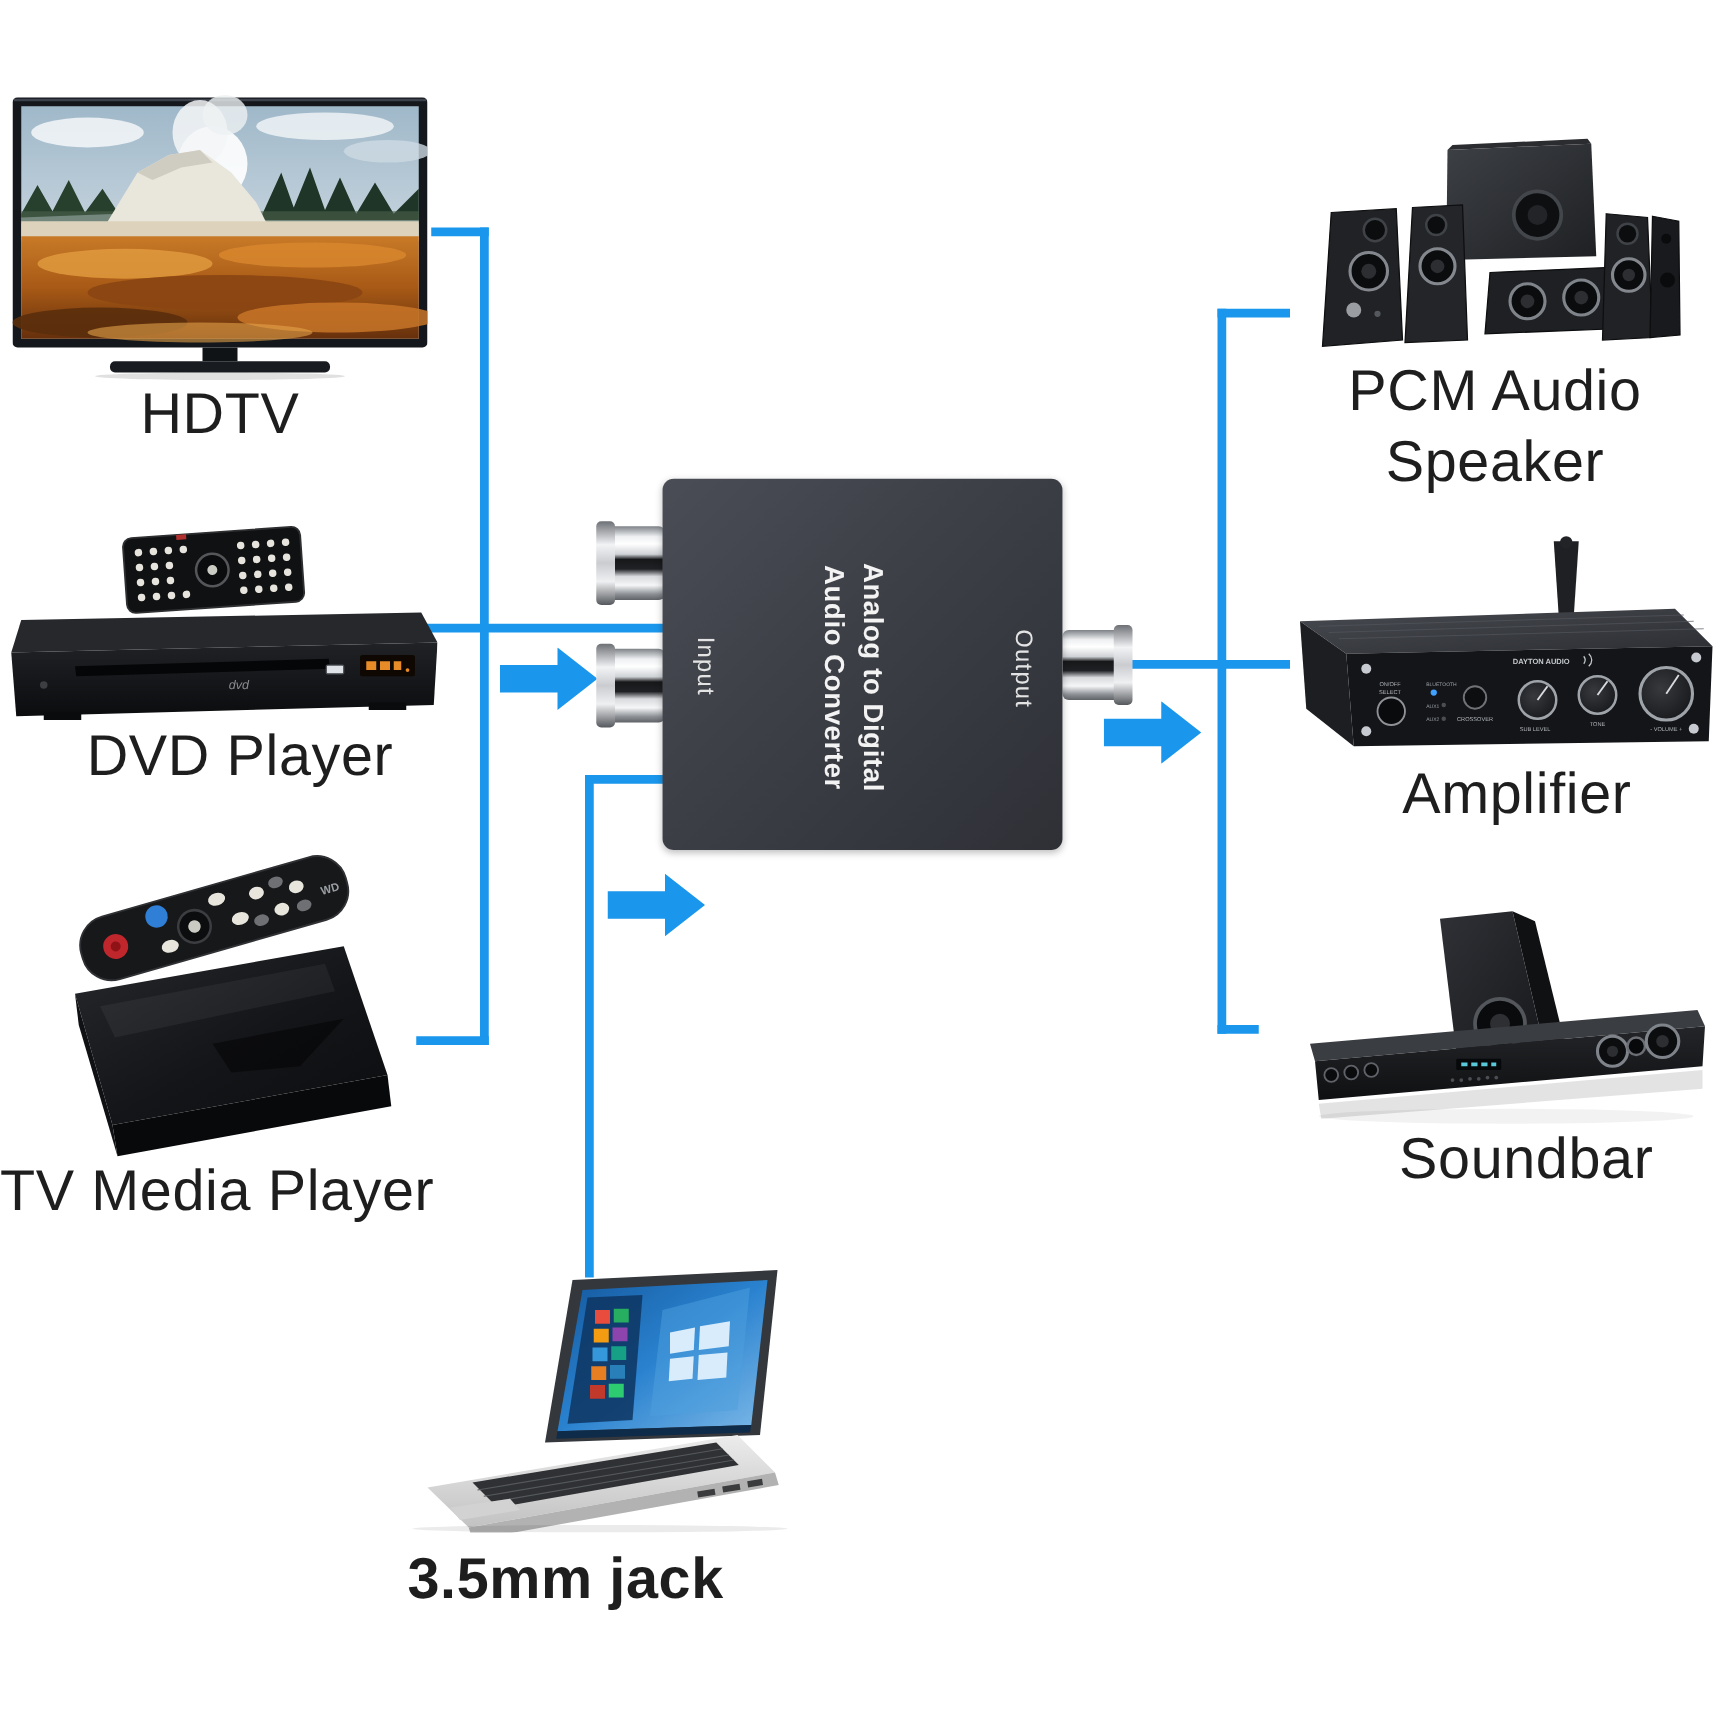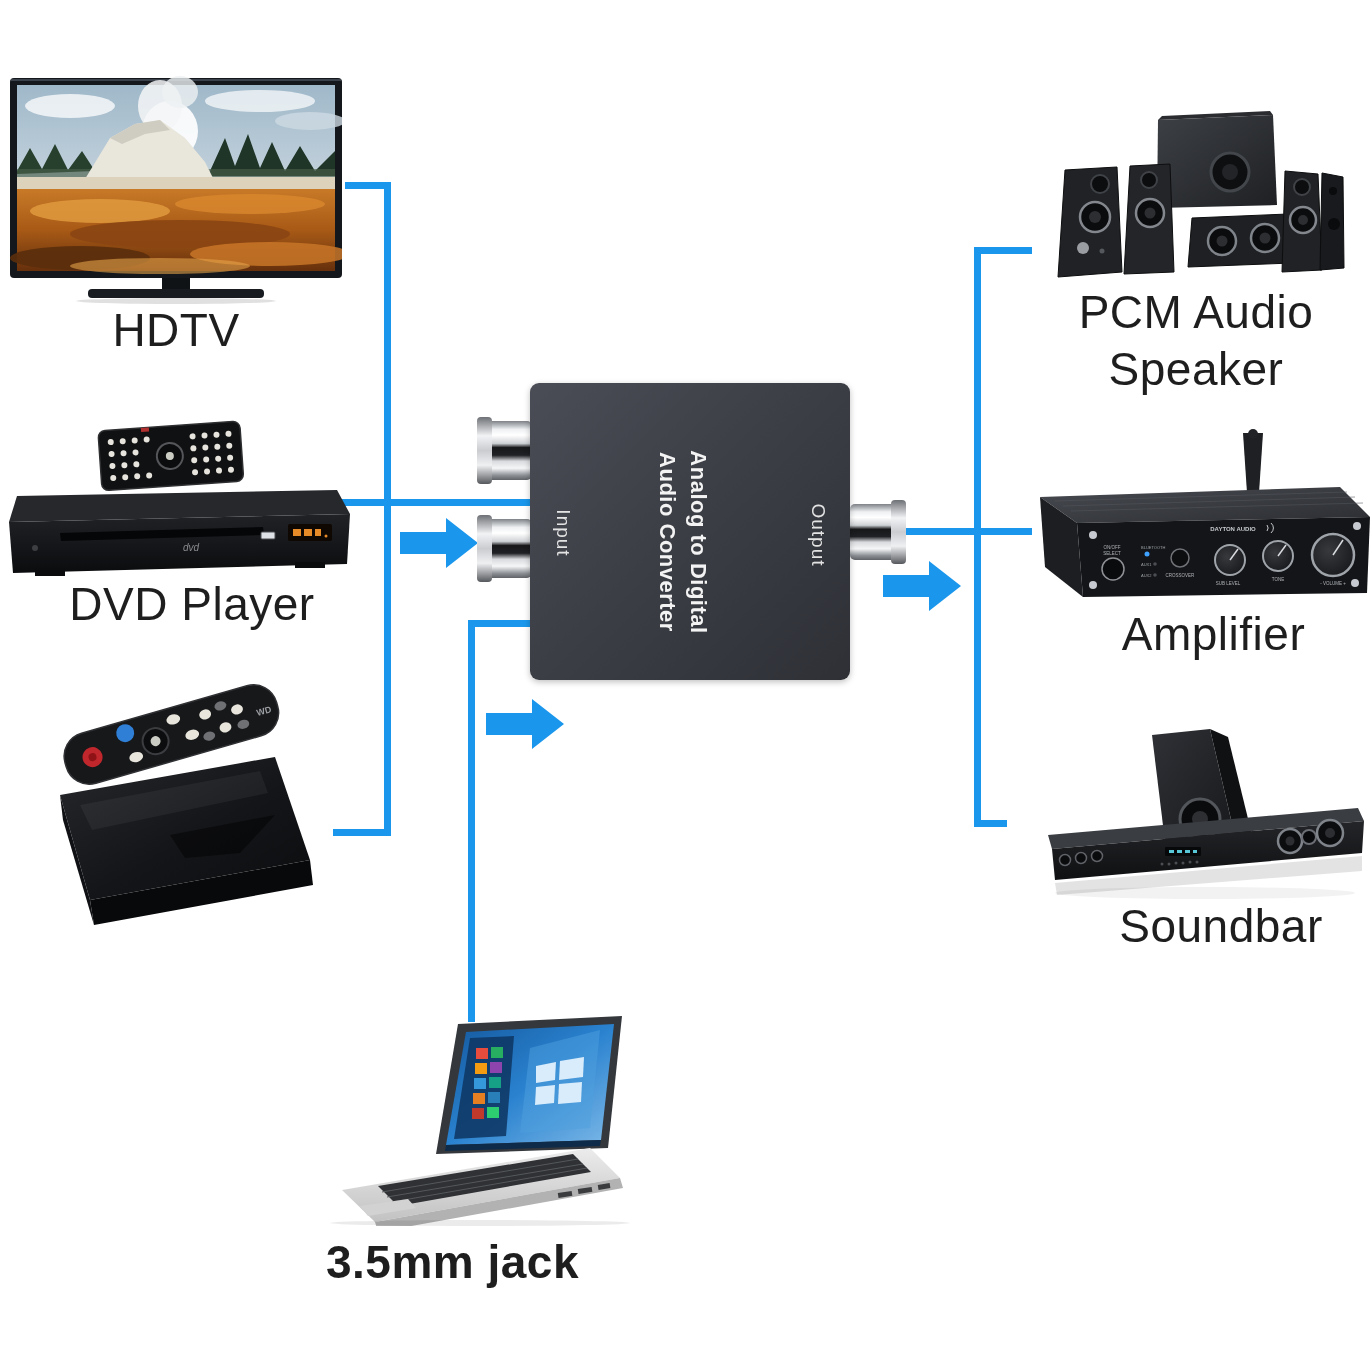--- a/index.html
+++ b/index.html
@@ -202,20 +202,21 @@
           <ellipse cx="222" cy="54" rx="6" ry="5"></ellipse>
       </g>
       <g fill="#6e7074">
         <ellipse cx="188" cy="72" rx="6" ry="4.5"></ellipse>
           <ellipse cx="207" cy="46" rx="6" ry="4.5"></ellipse>
         <ellipse cx="224" cy="70" rx="6" ry="4.5"></ellipse>
       </g>
       <text x="240" y="66" font-size="9" fill="#9a9da2" font-family="Liberation Sans, sans-serif" font-weight="bold">WD</text>
     </g>
   </svg>
+  <div class="dev-label" style="left:0px;top:924px;width:345px;">TV Media Player</div>
 
   <svg class="dev" style="left:290px;top:1008px;" width="345" height="218" viewBox="0 0 345 218">
     <defs>
       <linearGradient id="winBlue" x1="0" y1="0" x2="1" y2="1">
         <stop offset="0" stop-color="#14589e"></stop>
           <stop offset="0.5" stop-color="#2a82cf"></stop>
           <stop offset="1" stop-color="#7db9e8"></stop>
       </linearGradient>
       <linearGradient id="deck" x1="0" y1="0" x2="0" y2="1">
         <stop offset="0" stop-color="#ececec"></stop>

